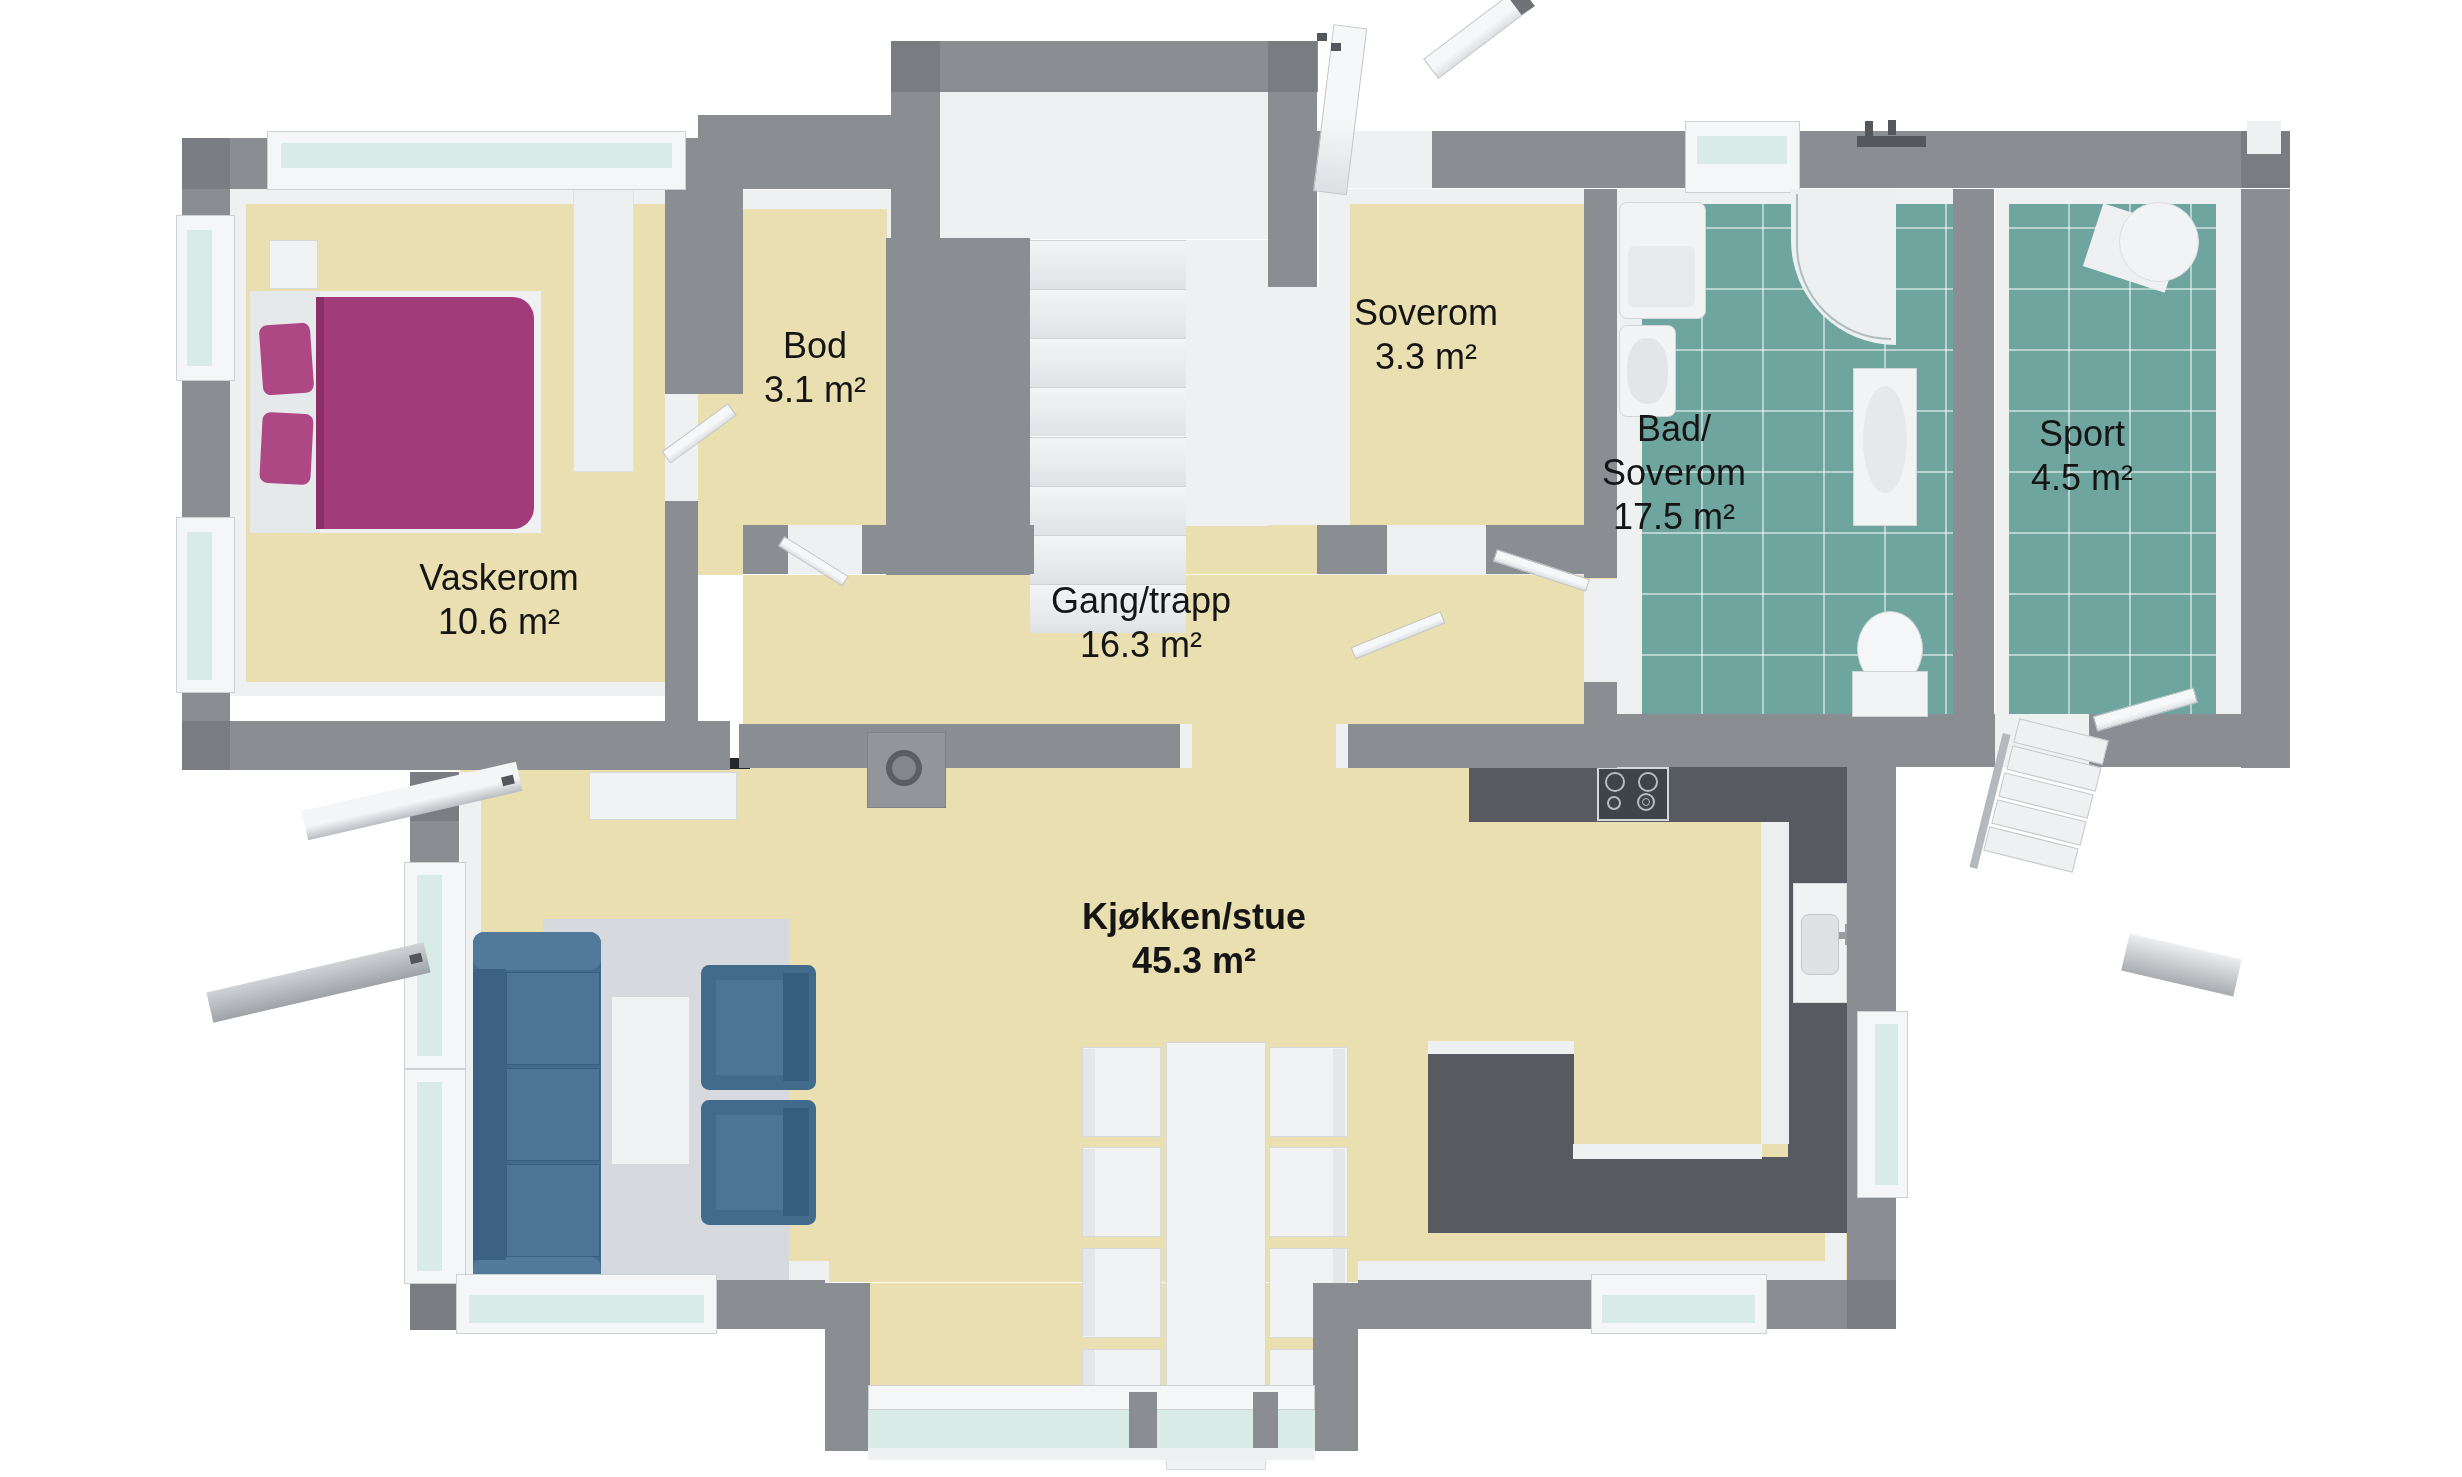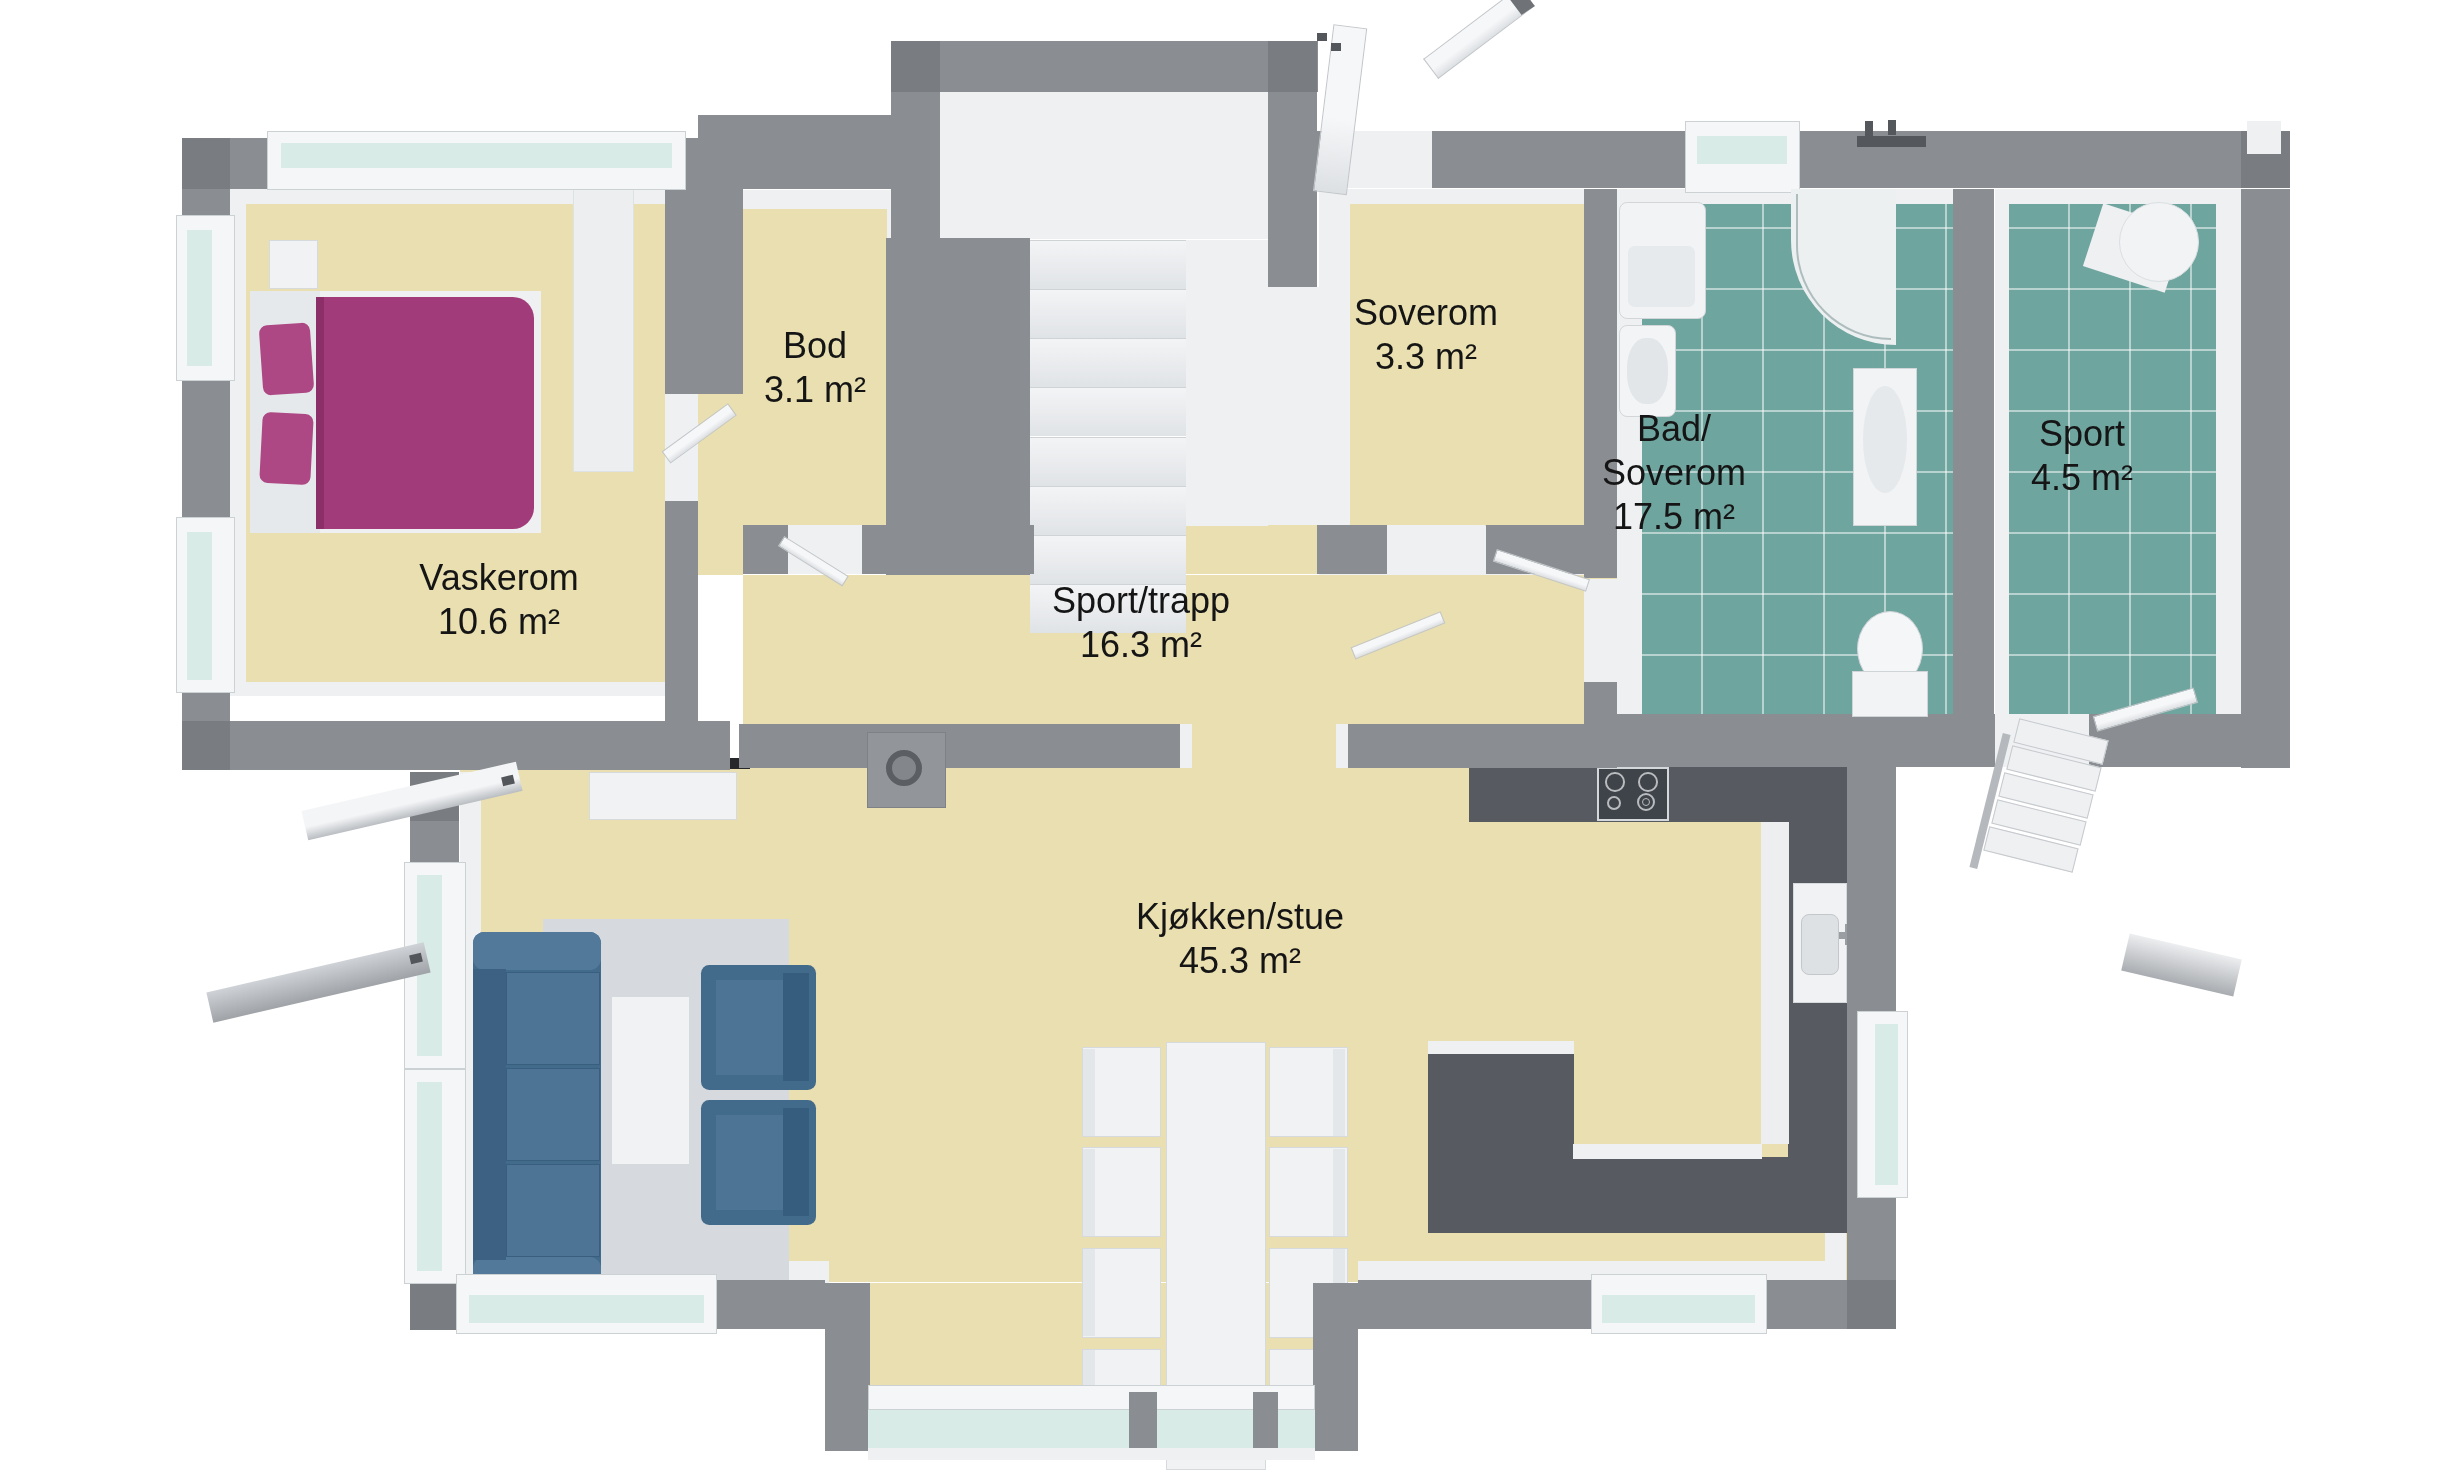--- a/index.html
+++ b/index.html
@@ -271,22 +271,22 @@
   <div class="lbl" style="left:1674px;top:407px;">
     <div>Bad/</div>
     <div>Soverom</div>
     <div>17.5 m²</div>
   </div>
   <div class="lbl" style="left:2082px;top:412px;">
     <div>Sport</div>
     <div>4.5 m²</div>
   </div>
   <div class="lbl" style="left:1141px;top:579px;">
-    <div>Sport/trapp</div>
+    <div>Gang/trapp</div>
     <div>16.3 m²</div>
   </div>
-  <div class="lbl" style="left:1240px;top:895px;">
+  <div class="lbl" style="left:1194px;top:895px;font-weight:bold;">
     <div>Kjøkken/stue</div>
     <div>45.3 m²</div>
   </div>
 
 </div>
 
 
 </body></html>

